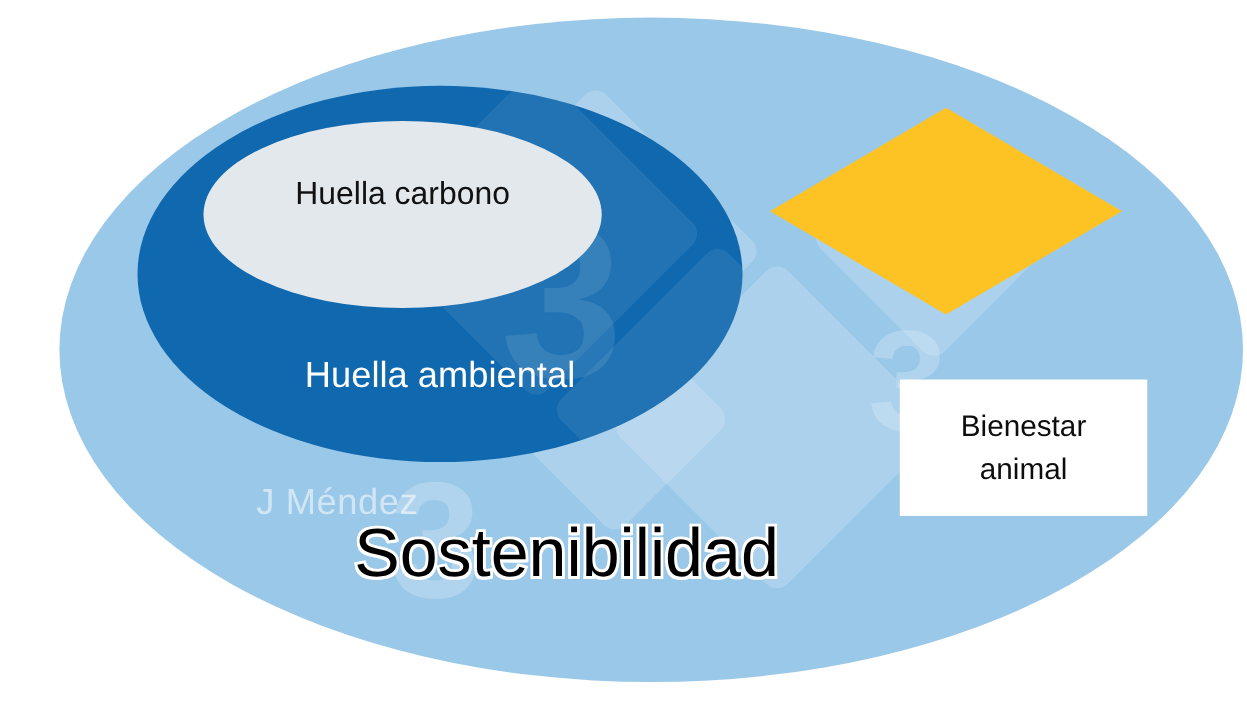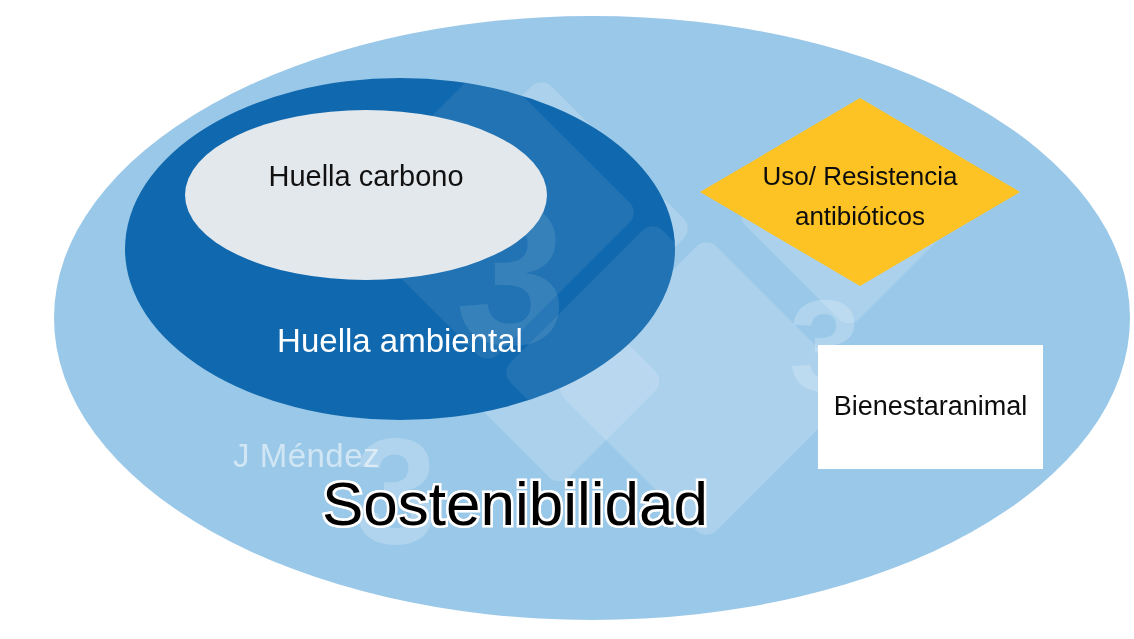--- a/index.html
+++ b/index.html
@@ -139,21 +139,21 @@
 
   
   .white-box {
     position: absolute;
     left: 818px;
     top: 345px;
     width: 225px;
     height: 124px;
     background: #ffffff;
     display: flex;
-    flex-direction: row;
+    flex-direction: column;
     align-items: center;
     justify-content: center;
   }
   .white-box .line {
     font-size: 27px;
     line-height: 1.45;
     color: #0d0d0d;
   }
 
   
@@ -208,24 +208,20 @@
     <div class="wm-three" style="left:330px; top:97px; font-size:200px;">3</div>
   </div>
 
   <div class="inner-ellipse"></div>
 
   <div class="label label-huella-carbono">Huella carbono</div>
   <div class="label label-huella-ambiental">Huella ambiental</div>
 
   <div class="diamond-wrap">
     <div class="diamond-shape"></div>
-    <div class="diamond-text">
-      <div>Uso/ Resistencia</div>
-      <div>antibióticos</div>
-    </div>
   </div>
 
   <div class="white-box">
     <div class="line">Bienestar</div>
     <div class="line">animal</div>
   </div>
 
   <div class="author-watermark">J Méndez</div>
 
   <div class="main-title">Sostenibilidad</div>

